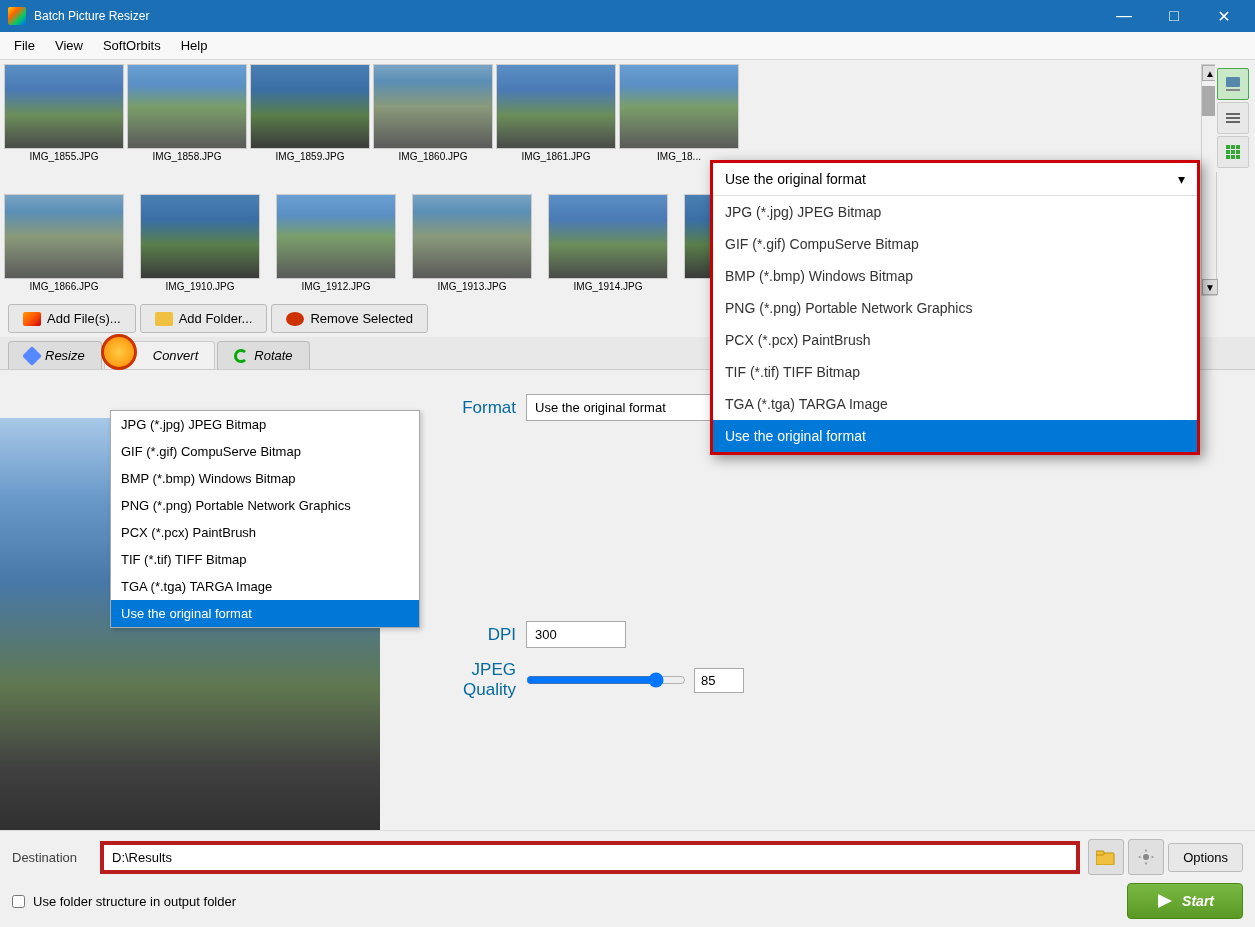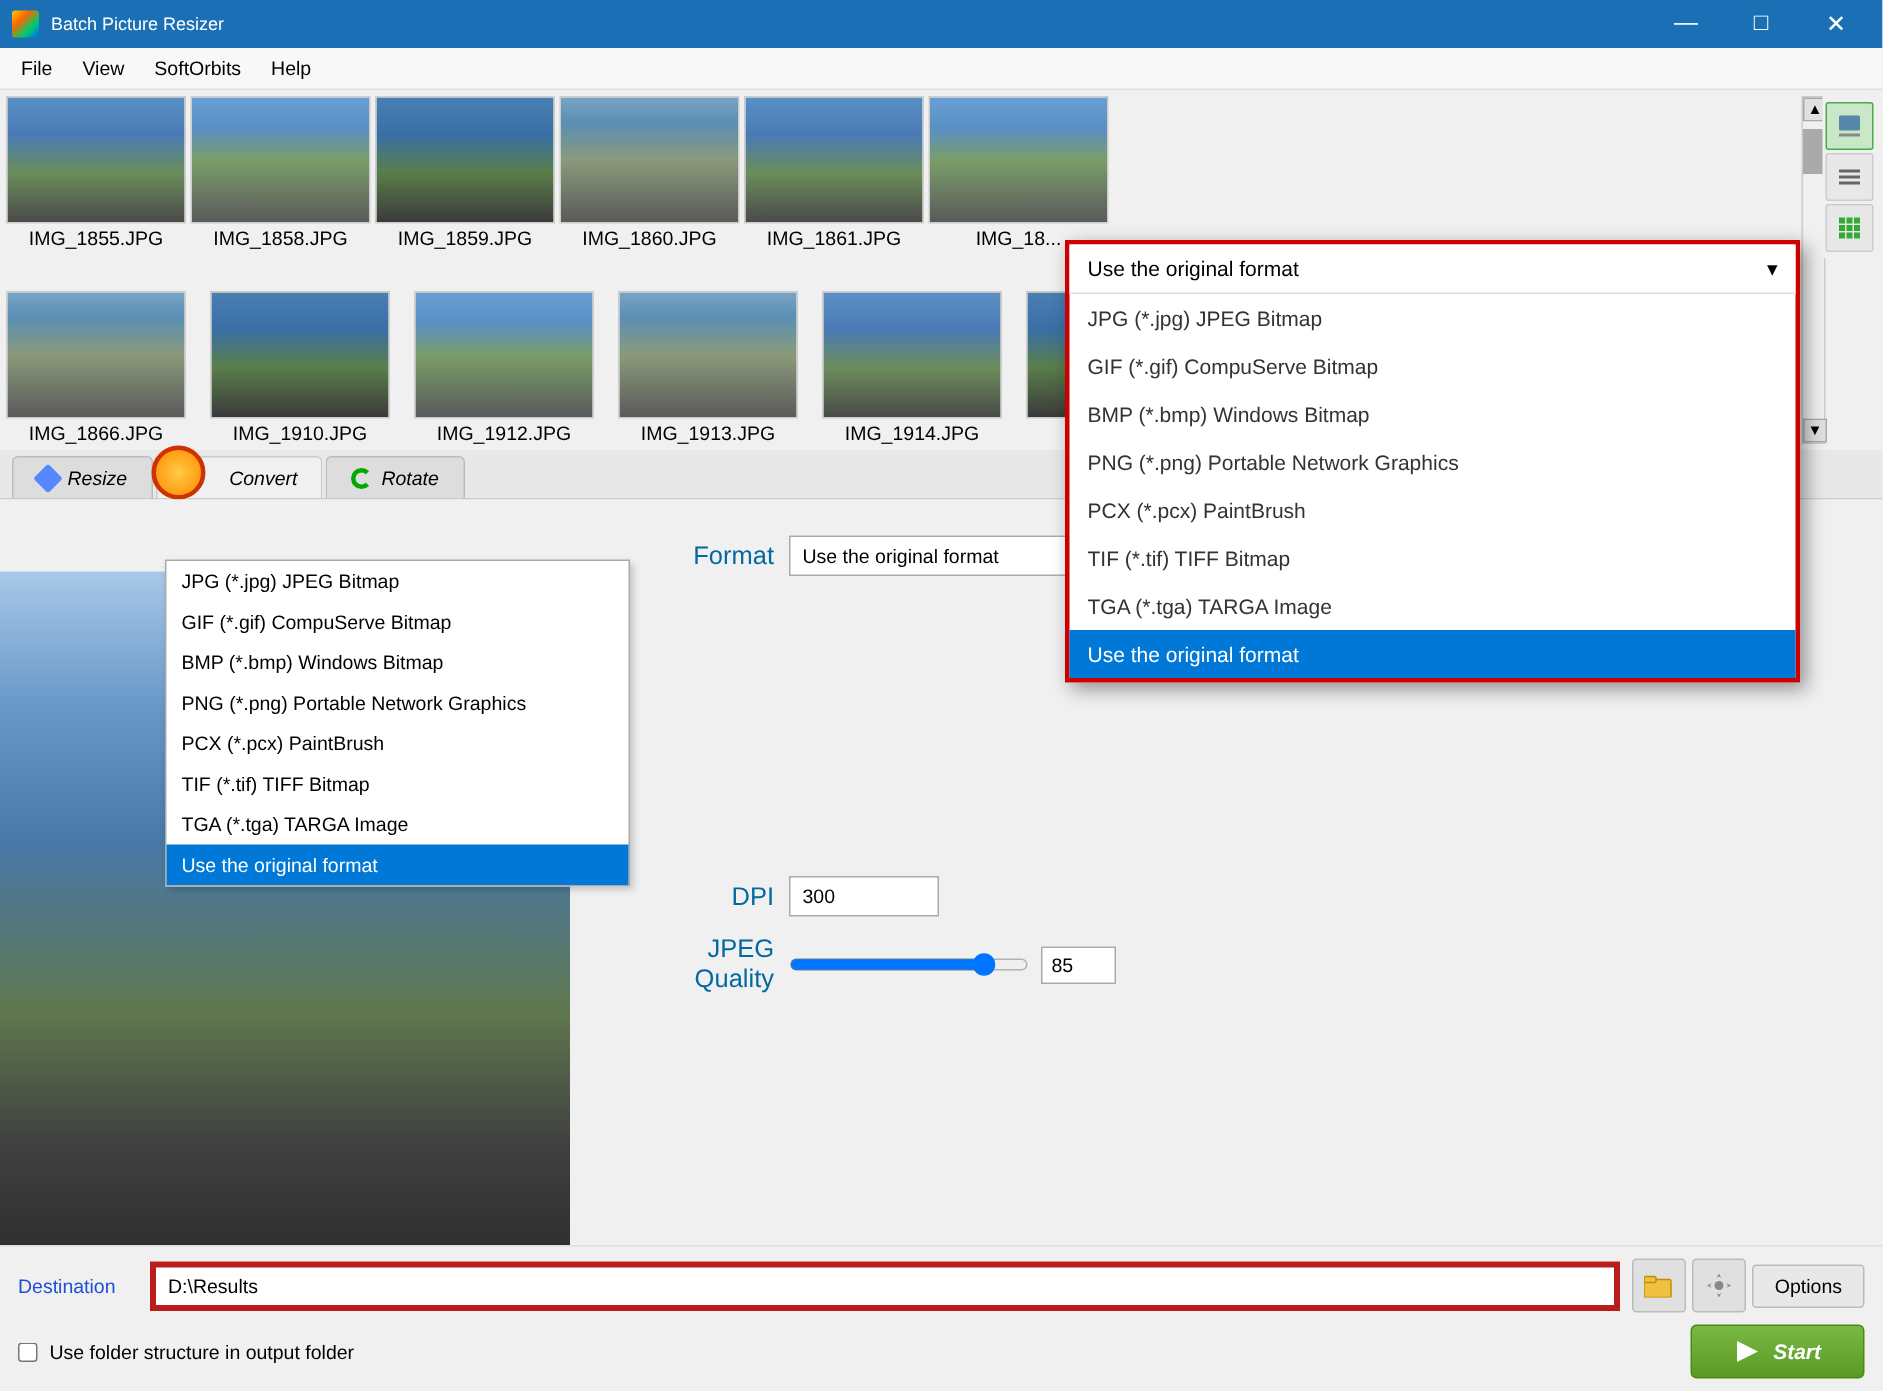--- a/index.html
+++ b/index.html
@@ -75,21 +75,21 @@
     .thumb-img {
       width: 120px;
       height: 85px;
       overflow: hidden;
       border: 1px solid #ccc;
       background: #888;
       position: relative;
     }
 
     .thumb-label {
-      font-size: 13px;
+      font-size: 10px;
       text-align: center;
       padding: 2px 0;
       background: #f0f0f0;
     }
 
     
     .sea-img { background: linear-gradient(180deg, #5a8fc4 0%, #4a7ab5 30%, #6b8e5a 60%, #4a4a4a 100%); }
     .sea-img2 { background: linear-gradient(180deg, #6a9fd4 0%, #5a8fc4 25%, #7a9e6a 50%, #5a5a5a 100%); }
     .sea-img3 { background: linear-gradient(180deg, #4a7fb4 0%, #3a6fa5 30%, #5a7e4a 60%, #3a3a3a 100%); }
     .rocks-img { background: linear-gradient(180deg, #7aa4c4 0%, #5a8eb5 20%, #8a9a7a 50%, #5a5a5a 100%); }
@@ -318,21 +318,21 @@
       flex-direction: column;
       gap: 8px;
     }
 
     .destination-row {
       display: flex;
       align-items: center;
       gap: 8px;
     }
 
-    .dest-label { font-size: 13px; color: #1d4ed8; width: 80px; }
+    .dest-label { font-size: 13px; color: #404040; width: 80px; }
     .dest-input {
       flex: 1;
       padding: 5px 8px;
       border: 4px solid #b91c1c;
       background: white;
       font-size: 13px;
     }
 
     .icon-btn {
       width: 36px;
@@ -518,20 +518,34 @@
           <div class="grid-cell" style="background:#33aa33"></div>
           <div class="grid-cell" style="background:#33aa33"></div>
           <div class="grid-cell" style="background:#33aa33"></div>
           <div class="grid-cell" style="background:#33aa33"></div>
           <div class="grid-cell" style="background:#33aa33"></div>
         </div>
       </div>
     </div>
   </div>
 
+  <div class="toolbar">
+    <div class="toolbar-btn">
+      <div class="toolbar-icon-add"></div>
+      <span>Add File(s)...</span>
+    </div>
+    <div class="toolbar-btn">
+      <div class="toolbar-icon-folder"></div>
+      <span>Add Folder...</span>
+    </div>
+    <div class="toolbar-btn">
+      <div class="toolbar-icon-remove"></div>
+      <span>Remove Selected</span>
+    </div>
+  </div>
 
   <div class="tab-area">
     <div class="tabs">
       <div class="tab">
         <div class="tab-icon-resize"></div>
         <span>Resize</span>
       </div>
       <div class="tab active tab-convert-wrapper" style="position:relative;">
         <div class="convert-circle"></div>
         <span style="margin-left: 32px;">Convert</span>

